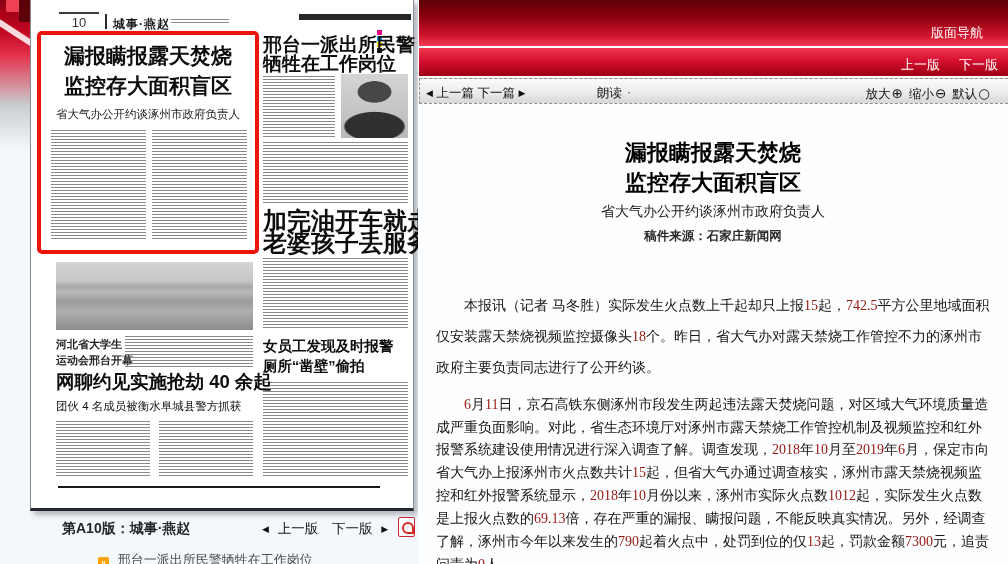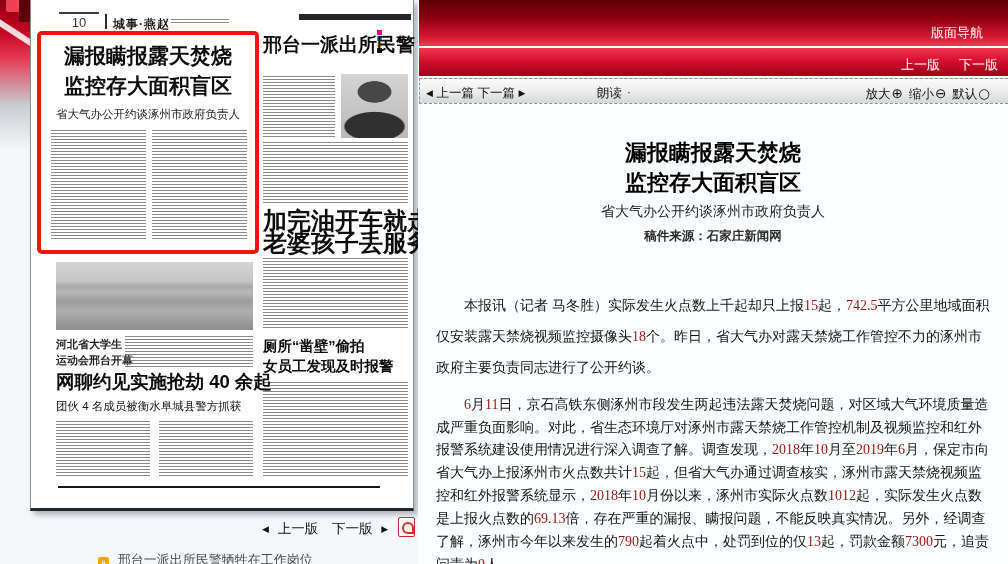--- a/index.html
+++ b/index.html
@@ -127,49 +127,51 @@
       <span class="hl">
         <span class="hl-t hl-t1">漏报瞒报露天焚烧</span>
         <span class="hl-t hl-t2">监控存大面积盲区</span>
         <span class="hl-sub">省大气办公开约谈涿州市政府负责人</span>
         <span class="hl-c1 mt"></span>
         <span class="hl-c2 mt"></span>
       </span>
 
       <span class="np-h r1">
         <span style="position:static;display:block;">邢台一派出所民警</span>
+        <span style="position:static;display:block;">牺牲在工作岗位</span>
       </span>
       <span class="r-photo"></span>
       <span class="r-mtA mt"></span>
       <span class="r-mtB mt"></span>
       <span class="np-h r2">
         <span style="position:static;display:block;">加完油开车就走</span>
         <span style="position:static;display:block;">老婆孩子丢服务区</span>
       </span>
       <span class="r-mtC mt"></span>
       <span class="np-h r3">
+        <span style="position:static;display:block;">女员工发现及时报警</span>
         <span style="position:static;display:block;">厕所“凿壁”偷拍</span>
-        <span style="position:static;display:block;">女员工发现及时报警</span>
       </span>
       <span class="r-mtD mt"></span>
 
       <span class="l-photo"></span>
       <span class="l-cap">
         <span style="position:static;display:block;">河北省大学生</span>
         <span style="position:static;display:block;">运动会邢台开幕</span>
       </span>
       <span class="l-capmt mt"></span>
       <span class="np-h l-h1">网聊约见实施抢劫 40 余起</span>
       <span class="l-h2">团伙 4 名成员被衡水阜城县警方抓获</span>
       <span class="l-c1 mt"></span>
       <span class="l-c2 mt"></span>
       <span class="l-rule"></span>
     </div>
 
     <div class="thumb-footer">
+      <span class="tf-ed">第A10版：城事·燕赵</span>
       <span class="tf-nav">
         <span class="tri">◀</span>
         <span class="lbl">上一版</span>
         <span class="lbl">下一版</span>
         <span class="tri">▶</span>
       </span>
       <span class="pdf"></span>
     </div>
 
     <div class="partial">

